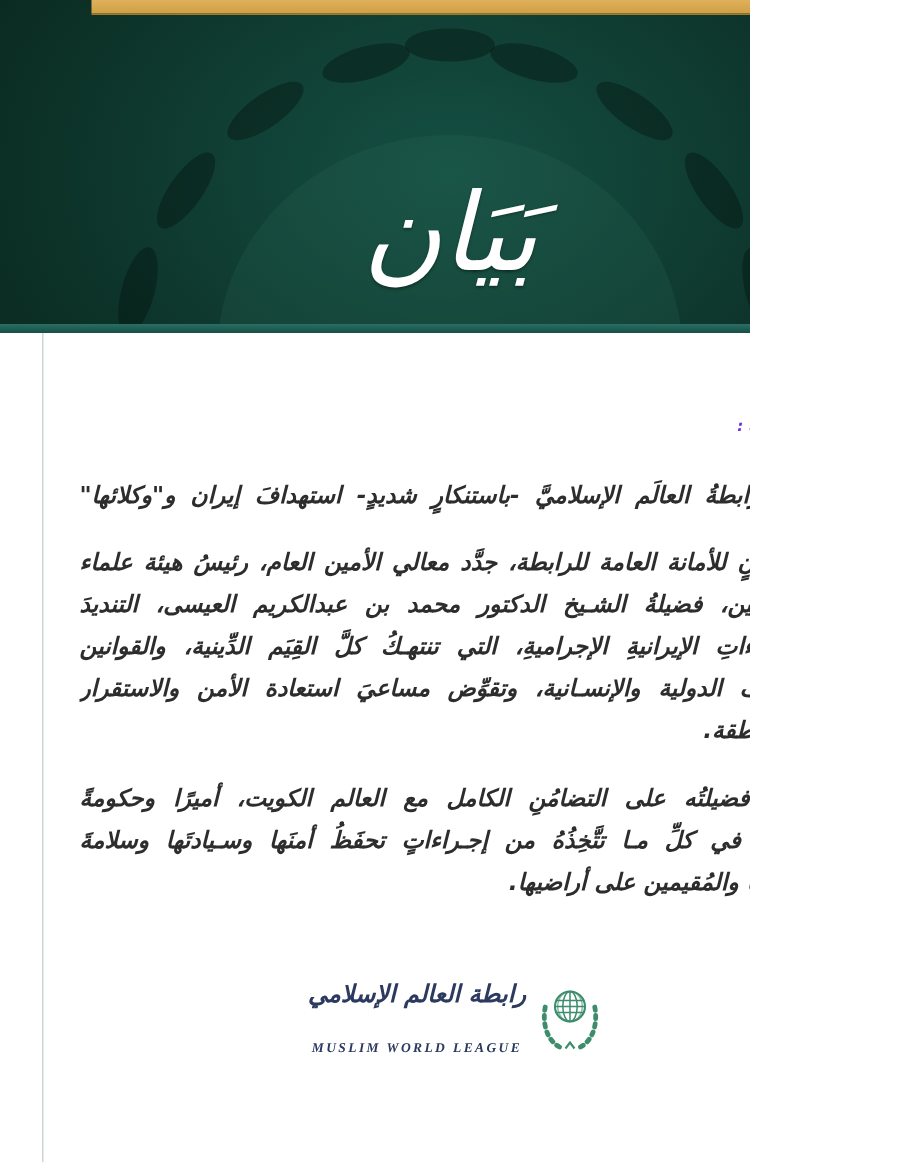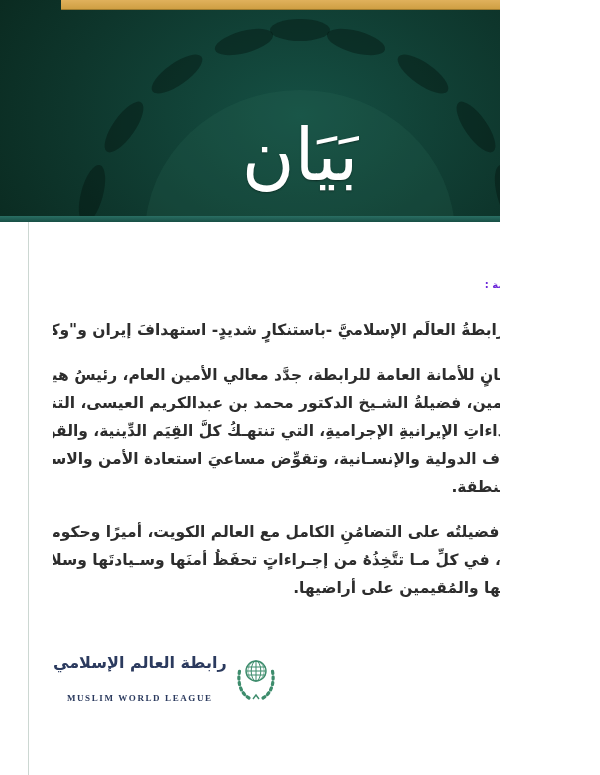--- a/index.html
+++ b/index.html
@@ -1,17 +1,17 @@
 <!DOCTYPE html>
 <html lang="ar"><head>
 <meta charset="utf-8">
 <style>
   html,body{margin:0;padding:0;background:#ffffff;}
   .page{position:relative;width:500px;height:775px;overflow:hidden;background:#ffffff;
-        font-family:"DejaVu Sans",sans-serif;}
+        font-family:"DejaVu Sans",sans-serif;font-style:italic;}
 
   
   .banner{position:absolute;top:0;left:0;width:600px;height:222px;overflow:hidden;
           background:radial-gradient(ellipse 420px 300px at 50% 52%, #155044 0%, #0e362c 55%, #082319 100%);}
   .gold-bar{position:absolute;top:0;left:61px;width:473px;height:9px;
             background:linear-gradient(#e0b15c,#cf9f43);border-bottom:1px solid #9c7a2e;}
   .watermark{position:absolute;top:0;left:0;}
   .bayan{position:absolute;top:100px;left:0;width:100%;height:110px;line-height:110px;
          text-align:center;color:#ffffff;font-size:72px;direction:rtl;
          text-shadow:0 1px 2px rgba(0,0,0,.35);}
@@ -23,21 +23,21 @@
         border-left:1px solid #ccd7d2;border-right:1px solid #ccd7d2;box-sizing:border-box;
         padding:57px 24px 0 24px;direction:rtl;color:#2d2d2d;}
   .location{font-size:10px;font-weight:bold;text-align:right;margin:0 0 26px 0;color:#6d28d9;}
   .para{margin:0 0 17px 0;}
   .para:last-of-type{margin-bottom:0;}
   .ar-line{font-size:15.5px;font-weight:bold;line-height:28px;direction:rtl;
            text-align:right;text-align-last:justify;white-space:nowrap;overflow:hidden;}
   .ar-line.last{text-align-last:right;}
 
   
-  .logo-row{margin-top:50px;display:flex;direction:ltr;align-items:center;gap:9px;}
+  .logo-row{margin-top:50px;display:flex;direction:ltr;justify-content:center;align-items:center;gap:9px;}
   .logo-text{display:flex;flex-direction:column;align-items:center;}
   .logo-ar{font-size:16px;font-weight:bold;color:#2b3a5e;direction:rtl;line-height:22px;}
   .logo-en{font-family:"Liberation Serif",serif;font-size:9px;font-weight:bold;
            letter-spacing:1.6px;color:#2b3a5e;margin-top:19px;white-space:nowrap;}
 </style>
 </head>
 <body>
 
 <div class="page">
 

